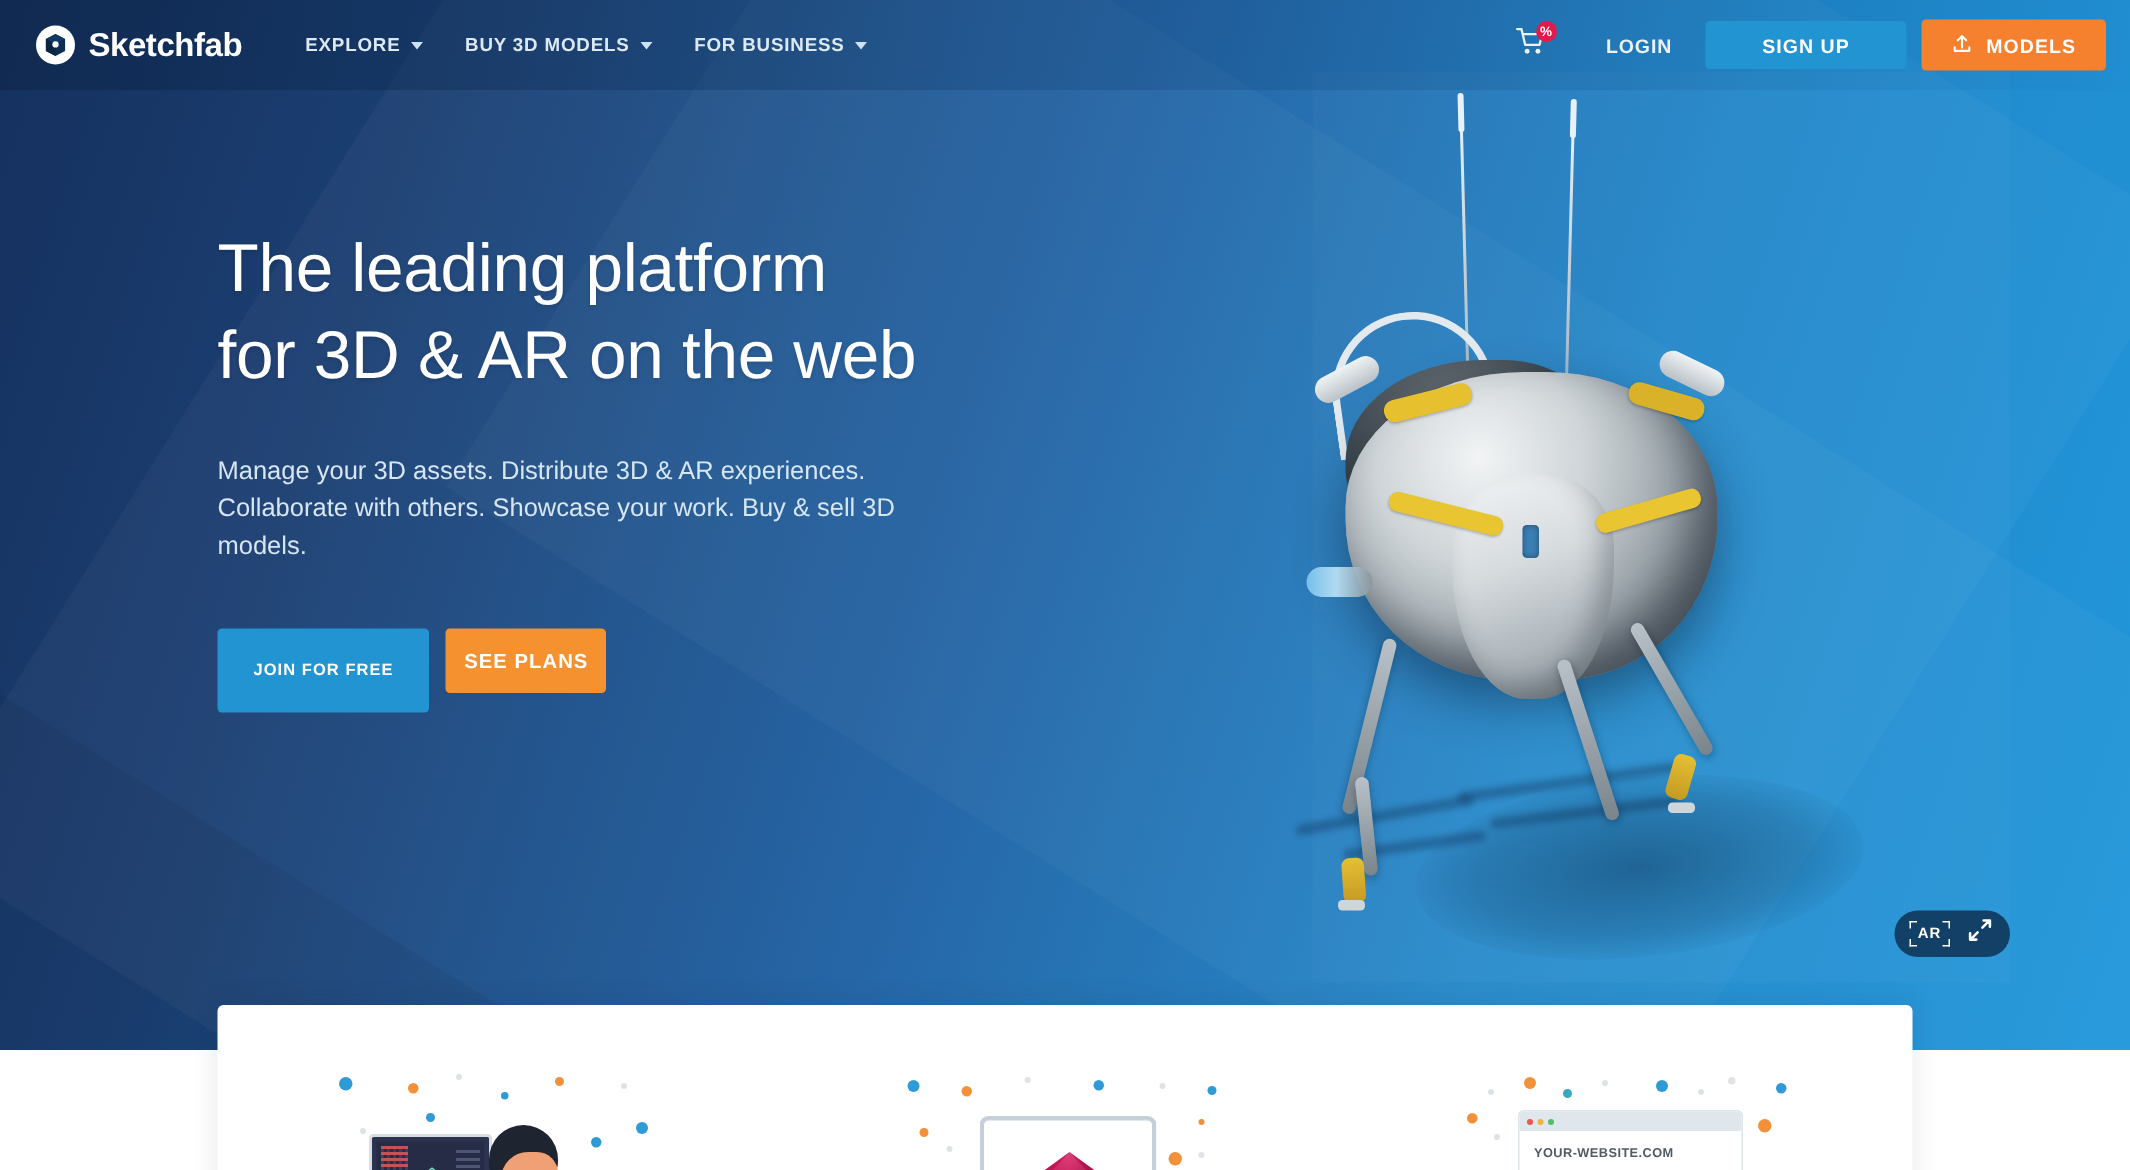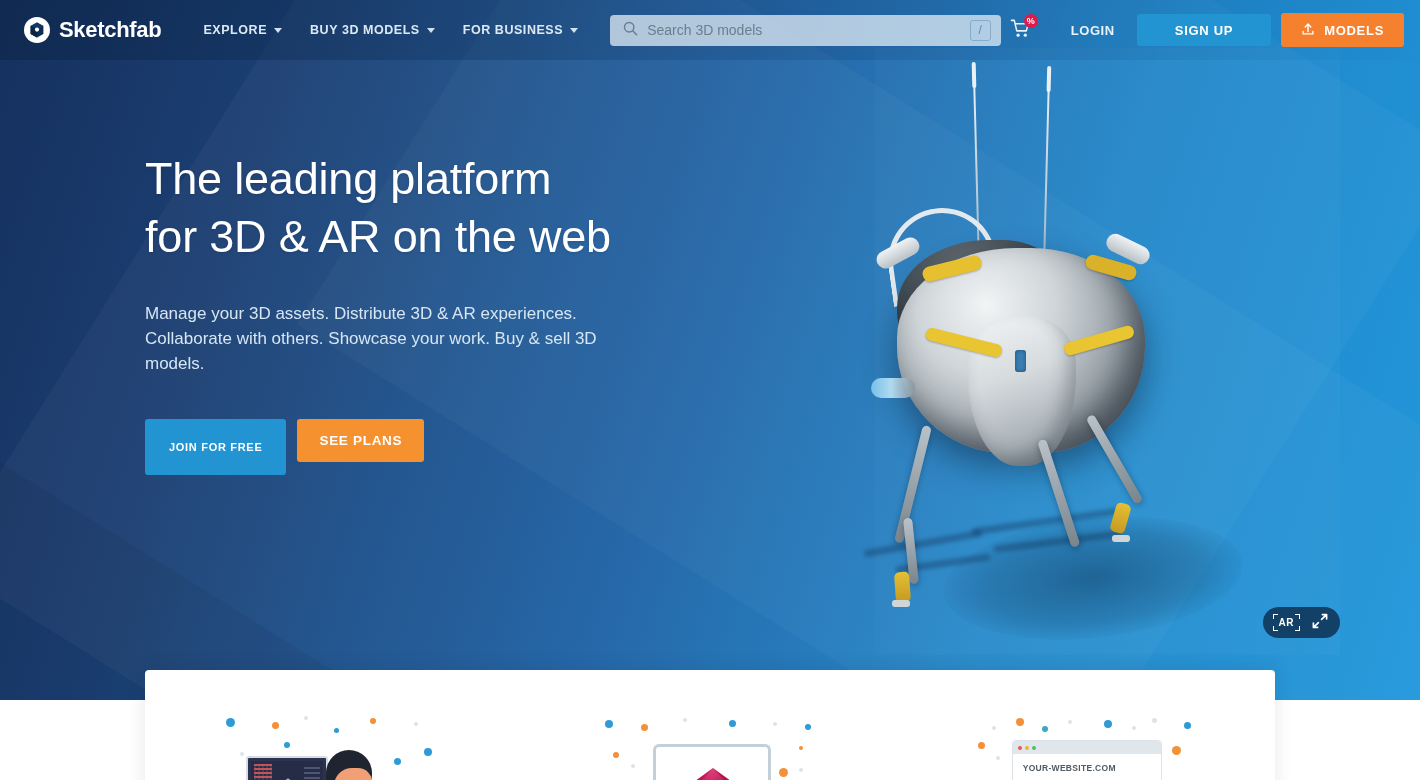--- a/index.html
+++ b/index.html
@@ -144,21 +144,21 @@
     margin-top: 35px; width: 505px;
     color: #d6e6f4; font-size: 17px; line-height: 25px;
   }
   .cta-row { margin-top: 43px; display: flex; gap: 11px; }
   .join-btn {
     background: #2294d2; color: #ffffff;
     font-size: 11px; height: 56px; padding: 0 24px;
   }
   .plans-btn {
     background: #f5912f; color: #ffffff;
-    font-size: 13.5px; height: 43px; padding: 0 22px;
+    font-size: 13.5px; height: 43px; padding: 0 12px;
   }
 
   
   .viewer {
     position: absolute; left: 875px; top: 48px;
     width: 465px; height: 607px; z-index: 15;
     background: rgba(255,255,255,0.025);
   }
   .model-stage {
     position: absolute; left: -100px; top: 0; width: 600px; height: 560px;
@@ -424,32 +424,20 @@
       <div class="nav-link">
         <span>BUY 3D MODELS</span>
         <span class="caret"></span>
       </div>
       <div class="nav-link">
         <span>FOR BUSINESS</span>
         <span class="caret"></span>
       </div>
     </div>
 
-    <div class="search-wrap">
-      <div class="search-box">
-        <span class="search-icon">
-          <svg width="15" height="15" viewBox="0 0 16 16">
-            <circle cx="6.6" cy="6.6" r="5" fill="none" stroke="#55707f" stroke-width="1.6"></circle>
-            <line x1="10.3" y1="10.3" x2="14.6" y2="14.6" stroke="#55707f" stroke-width="1.6" stroke-linecap="round"></line>
-          </svg>
-        </span>
-        <input class="search-input" type="text" placeholder="Search 3D models" style="">
-        <span class="slash-key">/</span>
-      </div>
-    </div>
 
     <div class="nav-right">
 
       <div class="cart-btn">
         <span>
           <svg width="21" height="21" viewBox="0 0 22 22">
             <path d="M1.5 2.5h3l2.6 11h10l2-7.5H6" fill="none" stroke="#eaf3fa" stroke-width="1.6" stroke-linecap="round" stroke-linejoin="round"></path>
             <circle cx="8.5" cy="18" r="1.7" fill="#eaf3fa"></circle>
             <circle cx="16" cy="18" r="1.7" fill="#eaf3fa"></circle>
           </svg>

